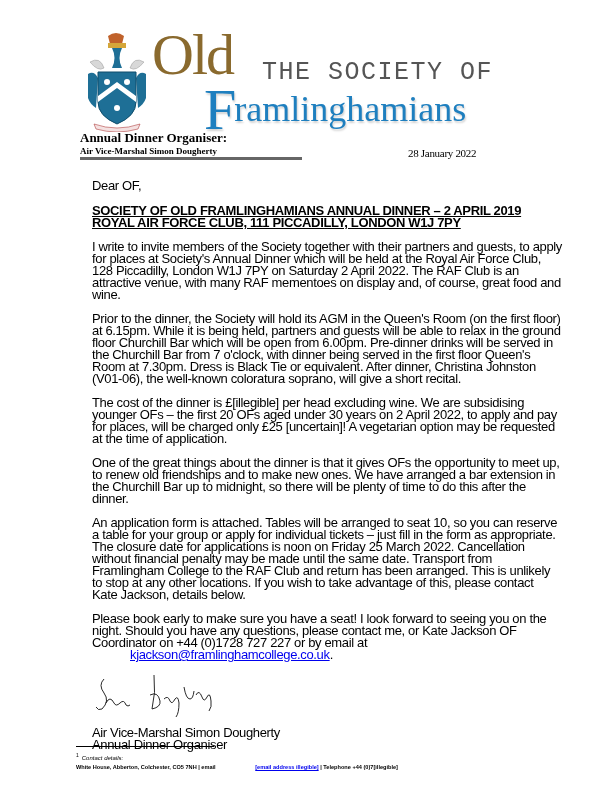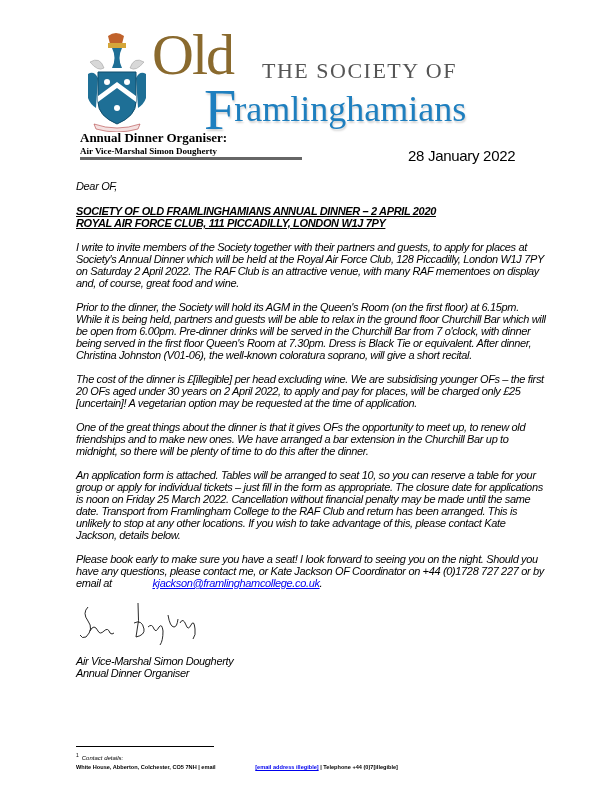--- a/index.html
+++ b/index.html
@@ -2,31 +2,31 @@
 <html><head>
 <meta charset="utf-8">
 <style>
   html, body { margin: 0; padding: 0; background: #fff; }
   body { width: 612px; height: 792px; position: relative; overflow: hidden; font-family: "Liberation Sans", sans-serif; color: #000; }
   .page { position: absolute; left: 0; top: 0; width: 612px; height: 708px; }
 
   
   .crest { position: absolute; left: 86px; top: 32px; width: 62px; height: 100px; }
   .logo-old { position: absolute; left: 152px; top: 26px; font-family: "Liberation Serif", serif; color: #8a6a2e; font-size: 58px; line-height: 1; letter-spacing: -2px; }
-  .logo-society { position: absolute; left: 262px; top: 58px; font-family: Liberation Serif, serif; color: #555; font-size: 22px; letter-spacing: 1.5px; }
+  .logo-society { position: absolute; left: 262px; top: 58px; font-family: Liberation Mono, monospace; color: #555; font-size: 25px; letter-spacing: 1.5px; }
   .logo-fram { position: absolute; left: 168px; top: 73px; font-family: "Liberation Serif", serif; color: #1e7fbf; font-size: 36px; line-height: 1; text-shadow: 1px 2px 2px rgba(0,0,0,0.18); margin-left: 36px; }
   .logo-fram .big { font-size: 58px; position: relative; top: 8px; margin-right: -2px; }
 
   
   .org-label { position: absolute; left: 80px; top: 130px; font-family: "Liberation Serif", serif; font-weight: bold; font-size: 13px; }
   .org-name { position: absolute; left: 80px; top: 146px; font-family: "Liberation Serif", serif; font-weight: bold; font-size: 9px; }
   .org-postnominals { position: absolute; left: 80px; top: 157px; width: 222px; height: 3px; background: #666; }
-  .date { position: absolute; left: 408px; top: 147px; font-size: 15px; letter-spacing: -0.3px; }
+  .date { position: absolute; left: 408px; top: 147px; font-size: 11px; letter-spacing: -0.3px; font-family: Liberation Serif, serif; }
 
-  .body { position: absolute; left: 76px; top: 180px; width: 470px; font-size: 11px; line-height: 12px; letter-spacing: -0.35px; font-style: italic; }
+  .body { position: absolute; left: 92px; top: 180px; width: 470px; font-size: 13px; line-height: 12px; letter-spacing: -0.35px; }
   .body p { margin: 0 0 12px 0; }
   .salutation { margin-bottom: 13px !important; }
   .heading { font-weight: bold; text-decoration: underline; margin: 0 !important; }
   .heading-wrap { margin-bottom: 12px; }
   .link { color: #0000ee; text-decoration: underline; padding-left: 38px; }
   .signature { height: 48px; margin: 0 0 6px 0; }
   .signature svg { display: block; }
   .sig-name, .sig-title { margin: 0 !important; }
 
   .footnote-rule { position: absolute; left: 76px; top: 746px; width: 138px; border-top: 1px solid #000; }
@@ -62,21 +62,21 @@
   <div class="logo-fram"><span class="big">F</span><span>ramlinghamians</span></div>
 
   <div class="org-label">Annual Dinner Organiser:</div>
   <div class="org-name">Air Vice-Marshal Simon Dougherty</div>
   <div class="org-postnominals"></div>
   <div class="date">28 January 2022</div>
 
   <div class="body">
     <p class="salutation">Dear OF,</p>
     <div class="heading-wrap">
-      <p class="heading">SOCIETY OF OLD FRAMLINGHAMIANS ANNUAL DINNER – 2 APRIL 2020</p>
+      <p class="heading">SOCIETY OF OLD FRAMLINGHAMIANS ANNUAL DINNER – 2 APRIL 2019</p>
       <p class="heading">ROYAL AIR FORCE CLUB, 111 PICCADILLY, LONDON W1J 7PY</p>
     </div>
     <p>I write to invite members of the Society together with their partners and guests, to apply for places at Society's Annual Dinner which will be held at the Royal Air Force Club, 128 Piccadilly, London W1J 7PY on Saturday 2 April 2022.  The RAF Club is an attractive venue, with many RAF mementoes on display and, of course, great food and wine.</p>
     <p>Prior to the dinner, the Society will hold its AGM in the Queen's Room (on the first floor) at 6.15pm. While it is being held,  partners and guests will be able to relax in the ground floor Churchill Bar which will be open from 6.00pm.  Pre-dinner drinks will be served in the Churchill Bar from 7 o'clock, with dinner being served in the first floor Queen's Room at 7.30pm. Dress is Black Tie or equivalent.  After dinner, Christina Johnston (V01-06), the well-known coloratura soprano, will give a short recital.</p>
     <p>The cost of the dinner is £[illegible] per head excluding wine.  We are subsidising younger OFs – the first 20 OFs aged under 30 years on 2 April 2022, to apply and pay for places, will be charged only £25 [uncertain]!  A vegetarian option may be requested at the time of application.</p>
     <p>One of the great things about the dinner is that it gives OFs the opportunity to meet up, to renew old friendships and to make new ones. We have arranged a bar extension in the Churchill Bar up to midnight, so there will be plenty of time to do this after the dinner.</p>
     <p>An application form is attached.  Tables will be arranged to seat 10, so you can reserve a table for your group or apply for individual tickets – just fill in the form as appropriate. The closure date for applications is noon on Friday 25 March 2022.  Cancellation without financial penalty may be made until the same date. Transport from Framlingham College to the RAF Club and return has been arranged. This is unlikely to stop at any other locations.  If you wish to take advantage of this, please contact Kate Jackson, details below.</p>
     <p><span>Please book early to make sure you have a seat! I look forward to seeing you on the night.  Should you have any questions, please contact me, or Kate Jackson OF Coordinator on +44 (0)1728 727 227 or by email at </span><span class="link">kjackson@framlinghamcollege.co.uk</span><span>.</span></p>
     <div class="signature">
       <svg width="150" height="48" viewBox="0 0 150 48">

